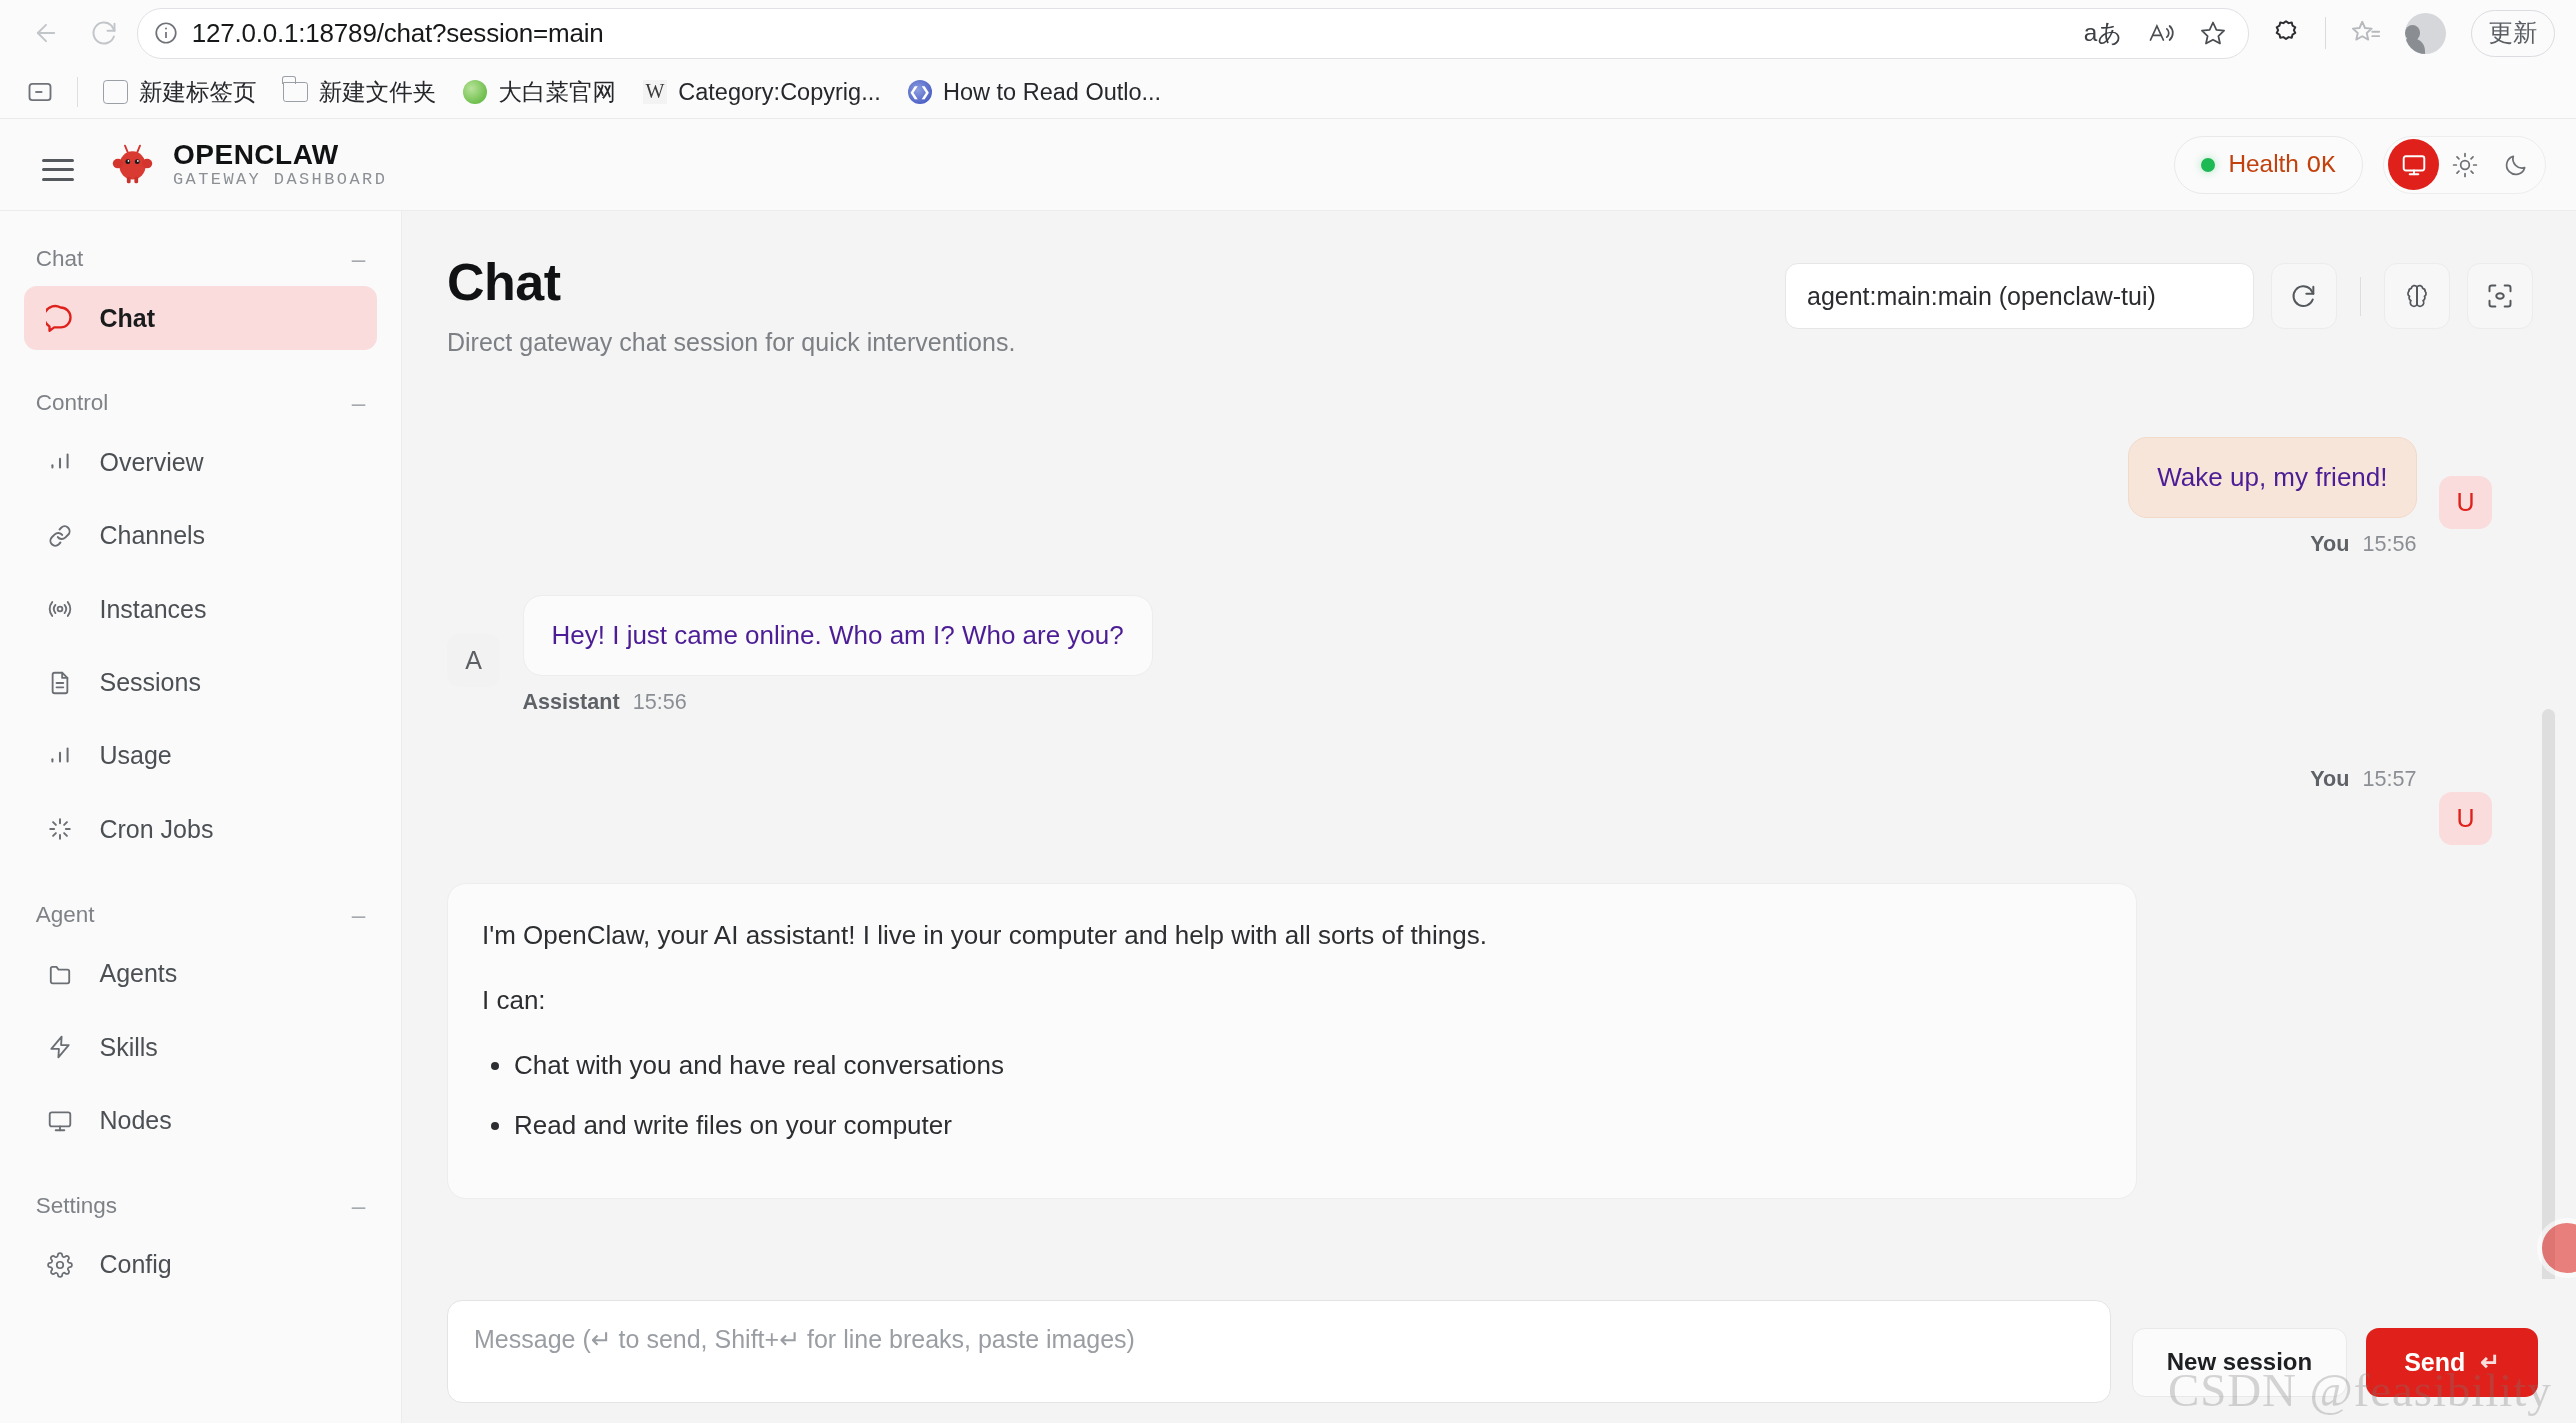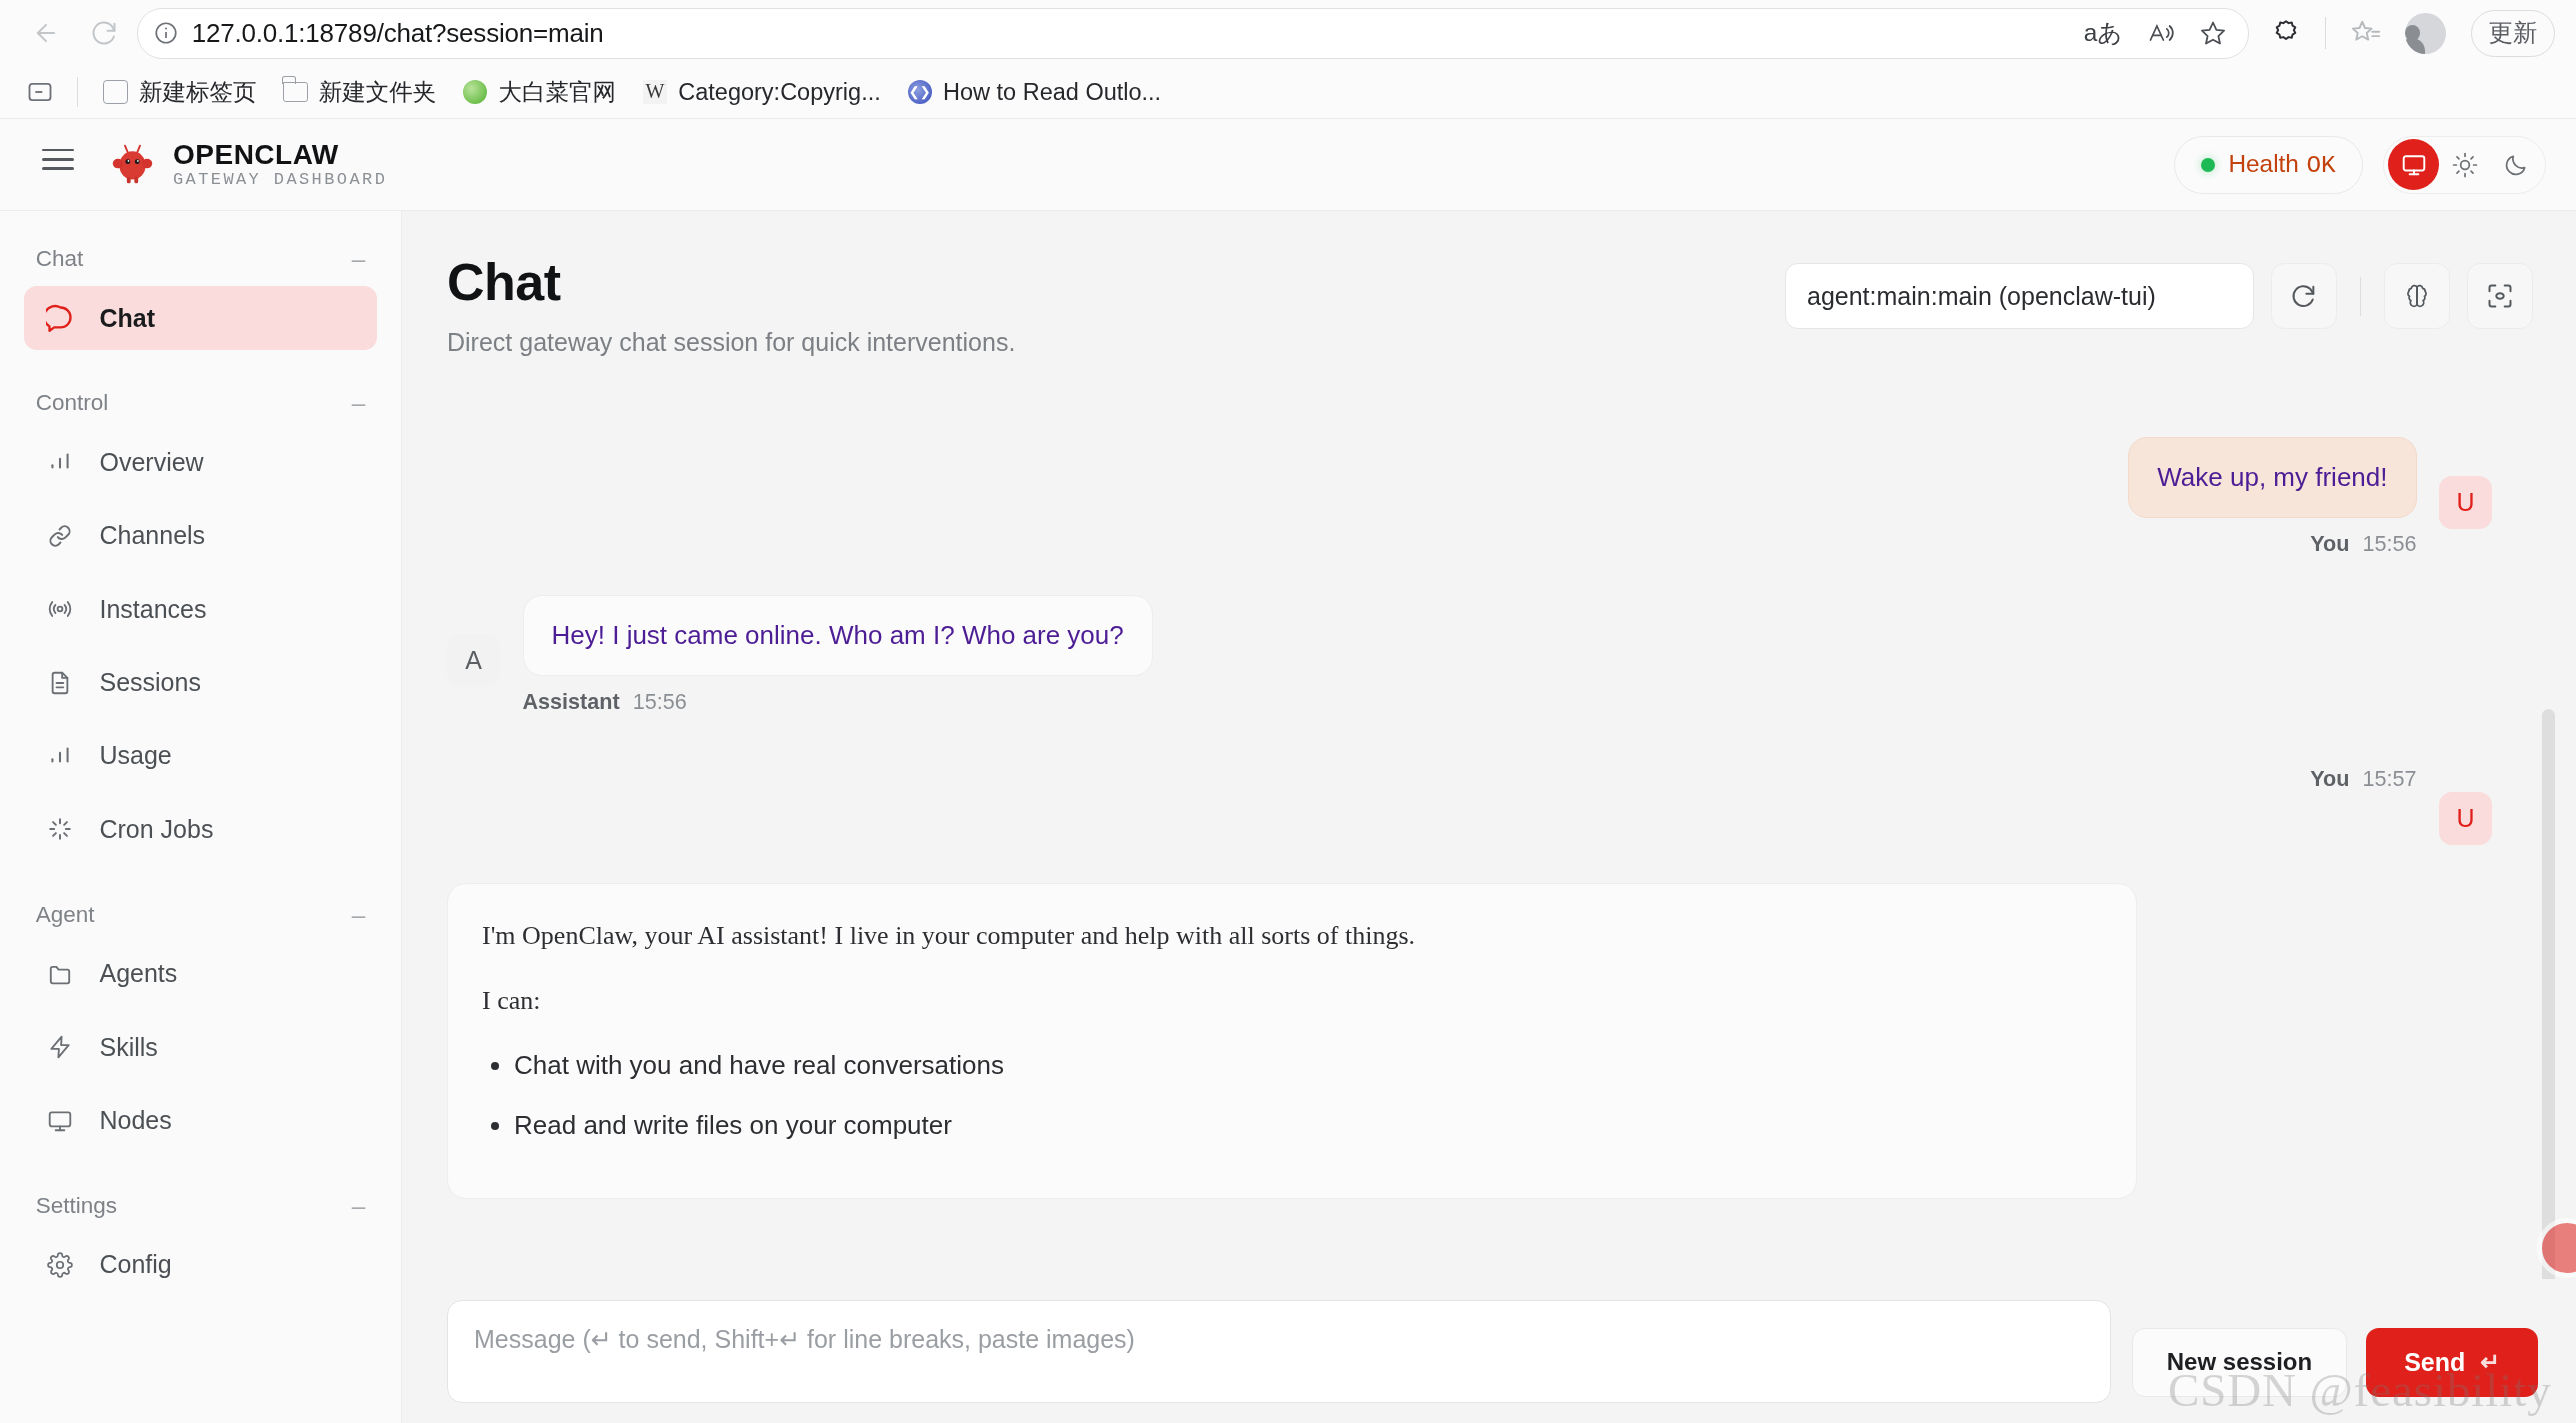--- a/index.html
+++ b/index.html
@@ -82,21 +82,21 @@
 
   
   .app { width: 100%; height: calc(1423px - 66px - 53px); display: flex; flex-direction: column; background:#fafafa; }
   .app-header {
     height: 92px; background: #fafafa;
     display: flex; align-items: center; justify-content: space-between;
     padding: 0 30px 0 34px;
     border-bottom: 0.9px solid #ececec;
     flex: none;
   }
-  .hdr-left { display: flex; align-items: flex-start; gap: 28px; }
+  .hdr-left { display: flex; align-items: flex-end; gap: 28px; }
   .hamburger { display: flex; flex-direction: column; gap: 6.6px; padding: 7.5px; }
   .hamburger span { display:block; width: 32px; height: 2.8px; background: #55585c; border-radius: 1.9px; }
   .brand { display: flex; align-items: center; gap: 17px; }
   .brand-mark { width: 47px; height: 47px; position: relative; flex:none; }
   .brand-text { display: flex; flex-direction: column; gap: 1.9px; }
   .brand-title { font-size: 28px; font-weight: 700; letter-spacing: 0.5px; color: #111214; line-height: 1; }
   .brand-sub { font-size: 17px; letter-spacing: 2.4px; color: #8c9095; font-family:"Liberation Mono", monospace; line-height: 1; }
 
   .hdr-right { display: flex; align-items: center; gap: 20.7px; }
   .health-pill {
@@ -184,21 +184,21 @@
     font-size: 25px; font-weight: 500;
   }
   .avatar-sq.user { background: #f9dcdb; color: #e0201b; margin-left: 22.5px; margin-top: 39px; }
   .avatar-sq.assistant { background: #f2f2f2; color: #5c6065; margin-right: 22.5px; margin-top: 39px; }
   .msg-row.user .meta { justify-content: flex-end; }
   .long-bubble {
     background: #fbfbfb; border: 1.4px solid #ededed; border-radius: 19px;
     padding: 32px 34px; font-size: 26px; line-height: 1.5; color: #2c2e31;
     width: 1690px;
   }
-  .long-bubble p { margin-bottom: 26px; font-family: Liberation Serif, serif; }
+  .long-bubble p { margin-bottom: 26px; }
   .long-bubble ul { margin: 0 0 0 32px; }
   .long-bubble li { margin-bottom: 20.7px; }
 
   
   .scrollbar-track { position: absolute; right: 20.7px; top: 357px; bottom: 216px; width: 13px; }
   .scrollbar-thumb { position:absolute; top: 141px; height: 582px; width: 13px; background: #dedede; border-radius: 6.6px; }
 
   
   .composer {
     position: absolute; left: 0; right: 0; bottom: 13px; height: 131px;

